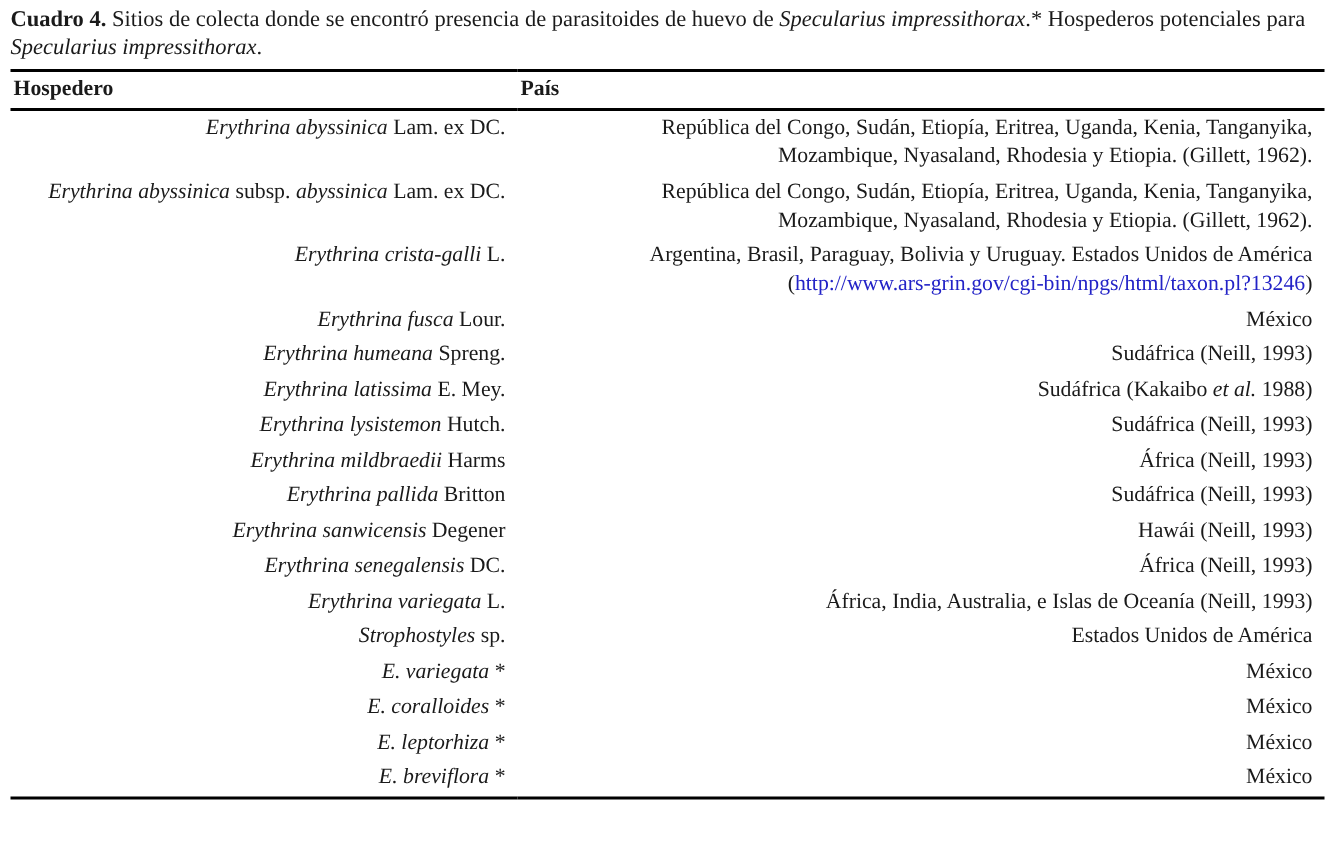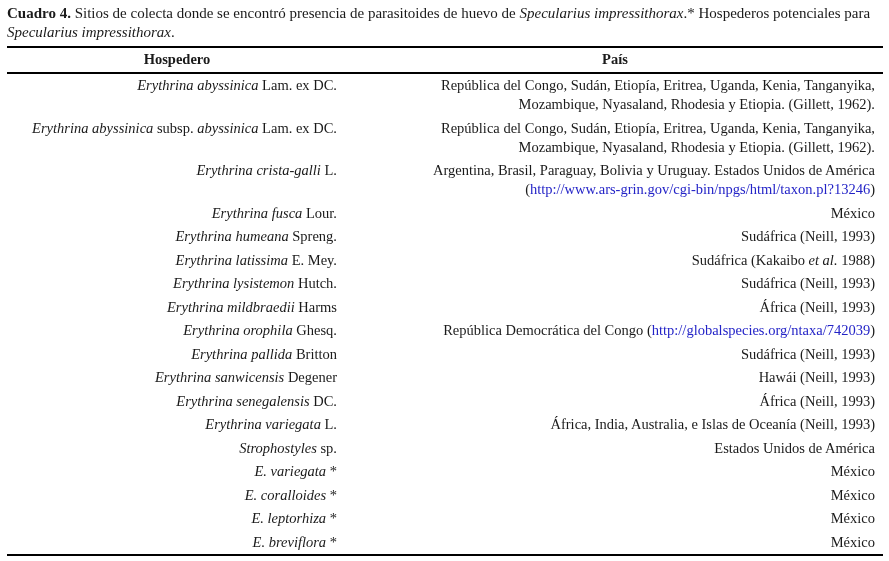--- a/index.html
+++ b/index.html
@@ -31,21 +31,21 @@
     width: 876px;
     table-layout: fixed;
     border-top: 2px solid #000;
     border-bottom: 2px solid #000;
     font-size: 14.5px;
   }
   thead tr {
     border-bottom: 2px solid #000;
   }
   th {
-    text-align: center;
+    text-align: left;
     font-weight: bold;
     font-size: 14.5px;
     padding: 2px 0 3px 2px;
     line-height: 19px;
   }
   th.col-host { width: 336px; }
   td {
     vertical-align: top;
     padding: 2px 8px 2.5px 2px;
     line-height: 19px;
@@ -105,24 +105,20 @@
         </tr>
         <tr>
           <td><i>Erythrina lysistemon</i><span> Hutch.</span></td>
           <td><span>Sudáfrica (Neill, 1993)</span></td>
         </tr>
         <tr>
           <td><i>Erythrina mildbraedii</i><span> Harms</span></td>
           <td><span>África (Neill, 1993)</span></td>
         </tr>
         <tr>
-          <td><i>Erythrina orophila</i><span> Ghesq.</span></td>
-          <td><span>República Democrática del Congo (</span><a class="link" href="#">http://globalspecies.org/ntaxa/742039</a><span>)</span></td>
-        </tr>
-        <tr>
           <td><i>Erythrina pallida</i><span> Britton</span></td>
           <td><span>Sudáfrica (Neill, 1993)</span></td>
         </tr>
         <tr>
           <td><i>Erythrina sanwicensis</i><span> Degener</span></td>
           <td><span>Hawái (Neill, 1993)</span></td>
         </tr>
         <tr>
           <td><i>Erythrina senegalensis</i><span> DC.</span></td>
           <td><span>África (Neill, 1993)</span></td>

